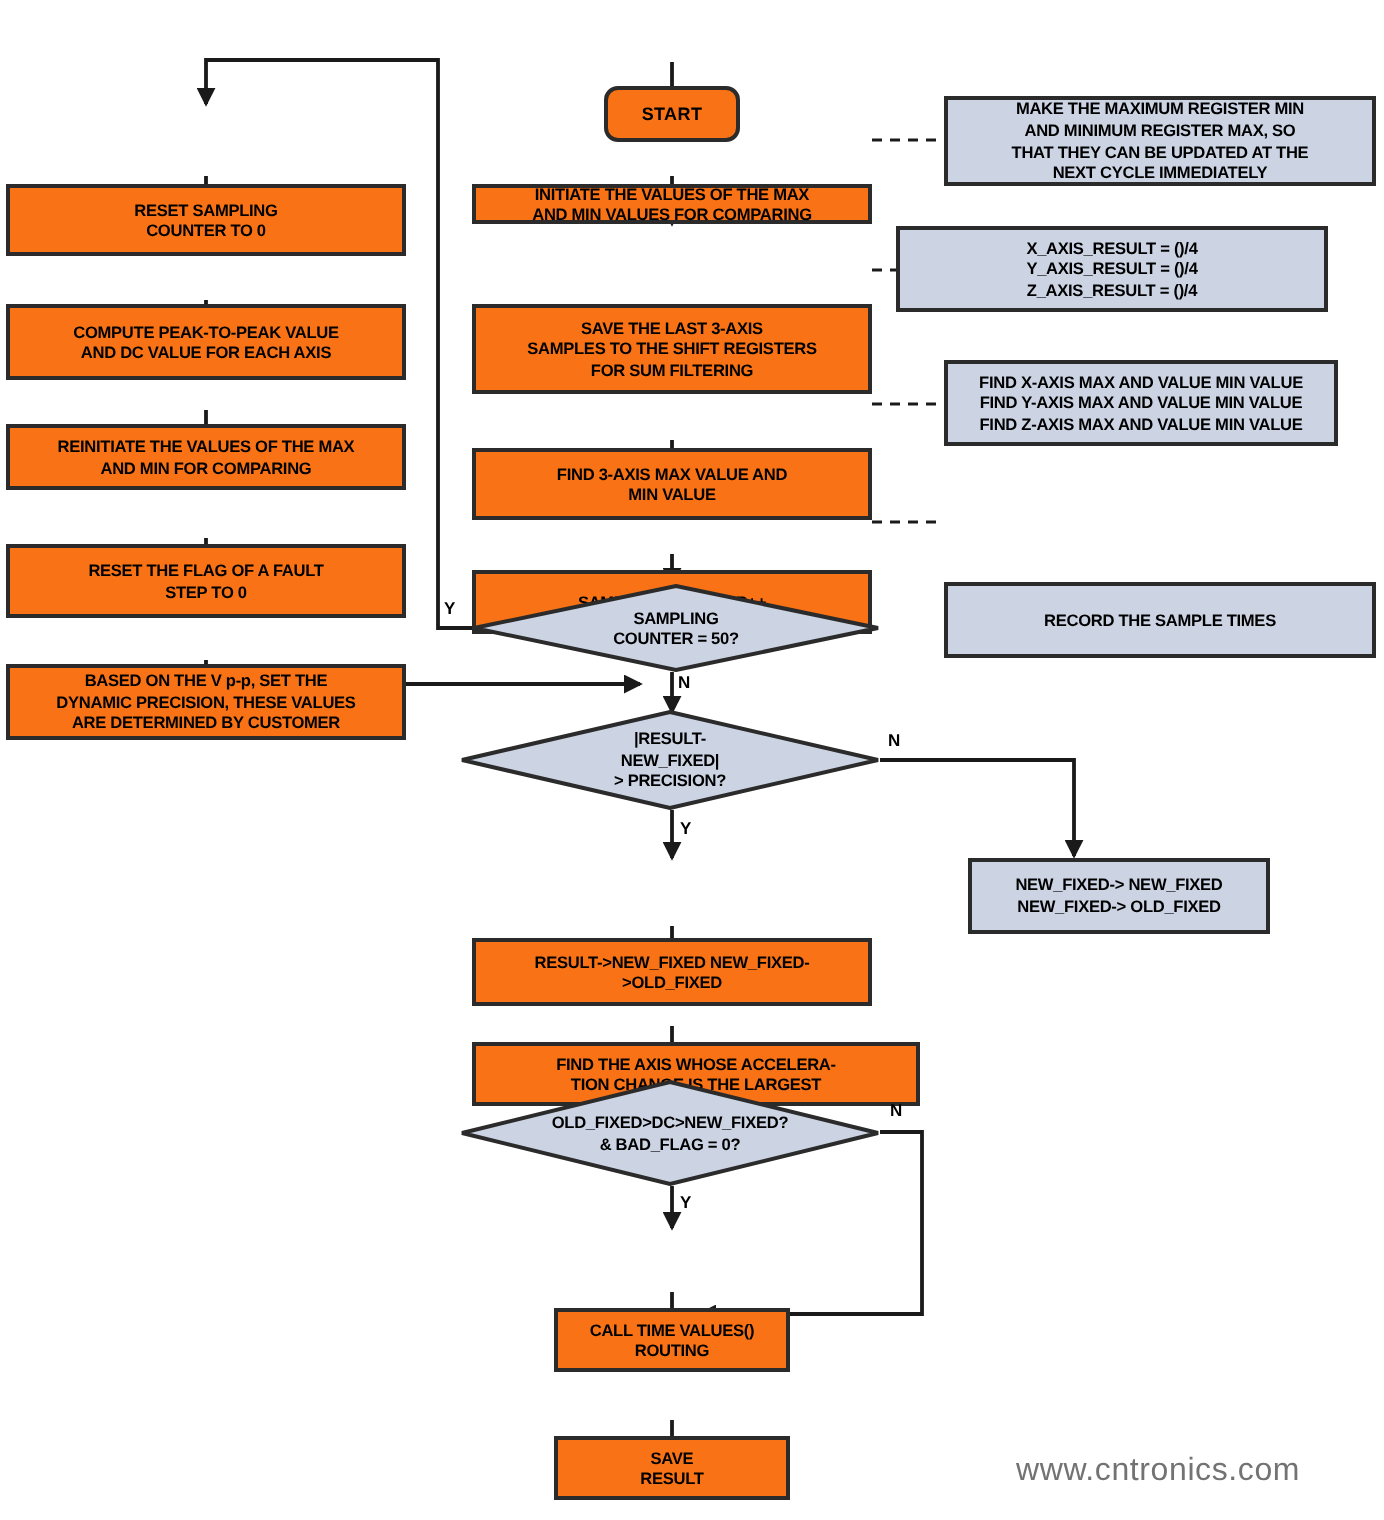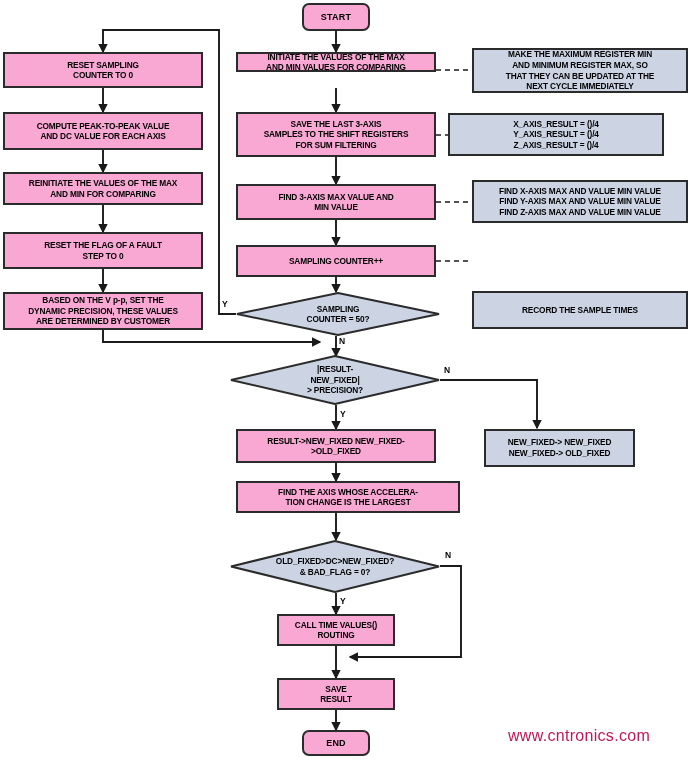--- a/index.html
+++ b/index.html
@@ -11,33 +11,34 @@
     position: relative;
     width: 692px;
     height: 760px;
     background: #ffffff;
     font-family: "Liberation Sans", sans-serif;
     overflow: hidden;
   }
   .node {
     position: absolute;
     box-sizing: border-box;
-    background: #f9a8d4;
+    background: #f97316;
     border: 2px solid #2b2b2b;
     color: #000000;
     font-weight: bold;
     font-size: 8.3px;
     line-height: 10.4px;
     letter-spacing: -0.15px;
     text-align: center;
     display: flex;
     align-items: center;
     justify-content: center;
     white-space: pre-line;
     padding: 1px 2px;
+    margin-top: 40px;
   }
   .node.terminal {
     border-radius: 7px;
     font-size: 9px;
     letter-spacing: 0.2px;
   }
   .note {
     position: absolute;
     box-sizing: border-box;
     background: #ccd4e4;
@@ -90,21 +91,21 @@
   }
   .branch-label {
     position: absolute;
     color: #000;
     font-weight: bold;
     font-size: 8.5px;
     line-height: 9px;
   }
   .watermark {
     position: absolute;
-    color: #be185d;
+    color: #737373;
     font-size: 16px;
     letter-spacing: 0.3px;
     white-space: nowrap;
   }
 </style>
 </head>
 <body>
 
 <div id="canvas">
 
@@ -234,21 +235,21 @@
 
   <div class="note" style="left:472px; top:48px; width:216px; height:45px;">MAKE THE MAXIMUM REGISTER MIN
 AND MINIMUM REGISTER MAX, SO
 THAT THEY CAN BE UPDATED AT THE
 NEXT CYCLE IMMEDIATELY</div>
 
   <div class="note" style="left:448px; top:113px; width:216px; height:43px;">X_AXIS_RESULT = ()/4
 Y_AXIS_RESULT = ()/4
 Z_AXIS_RESULT = ()/4</div>
 
-  <div class="note" style="left:472px; top:180px; width:216px; height:43px;">FIND X-AXIS MAX AND VALUE MIN VALUE
+  <div class="note" style="left:472px; top:180px; width:197px; height:43px;">FIND X-AXIS MAX AND VALUE MIN VALUE
 FIND Y-AXIS MAX AND VALUE MIN VALUE
 FIND Z-AXIS MAX AND VALUE MIN VALUE</div>
 
   <div class="note" style="left:472px; top:247px; width:216px; height:29px;margin-top:44px;">RECORD THE SAMPLE TIMES</div>
 
   <div class="note" style="left:484px; top:429px; width:151px; height:33px;">NEW_FIXED-&gt; NEW_FIXED
 NEW_FIXED-&gt; OLD_FIXED</div>
 
   <div class="branch-label" style="left:222px; top:300px;">Y</div>
   <div class="branch-label" style="left:339px; top:337px;">N</div>

